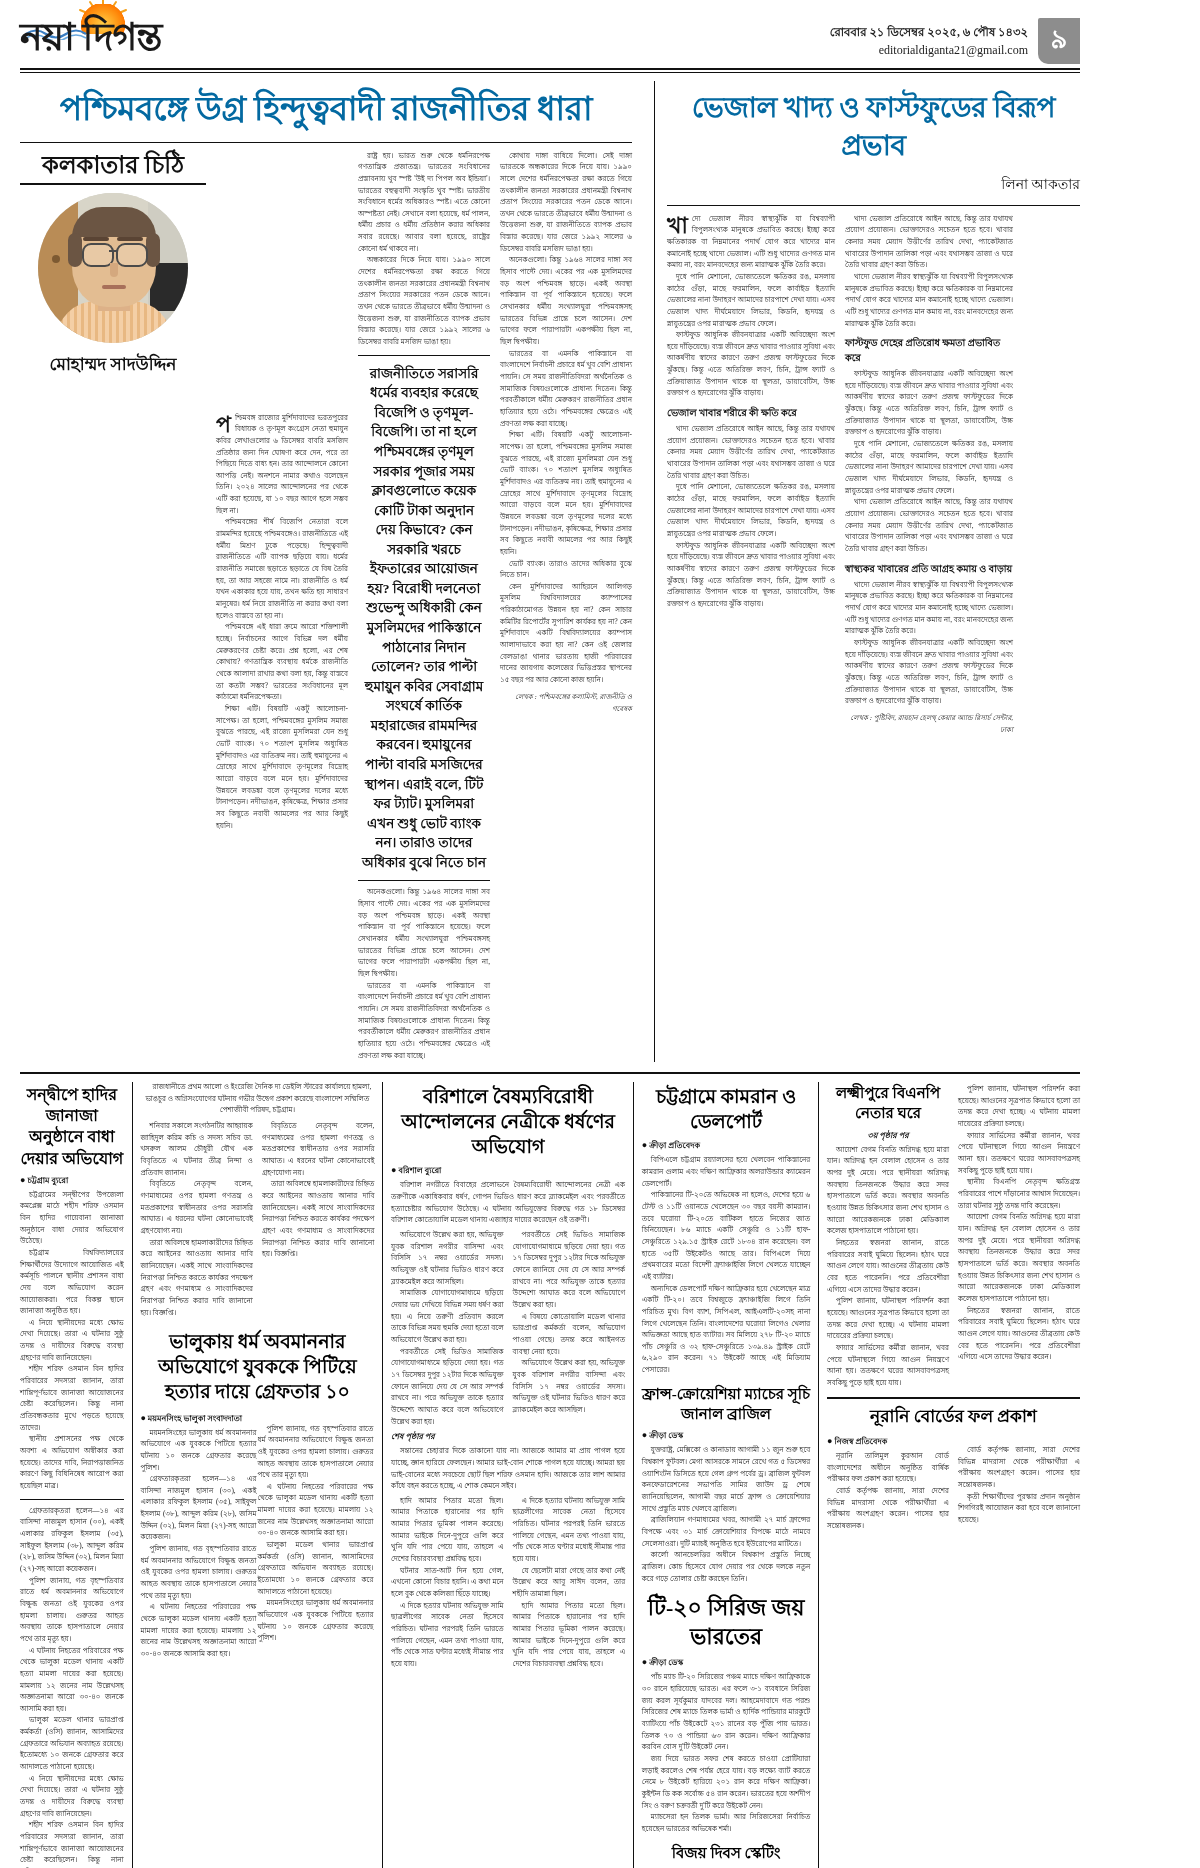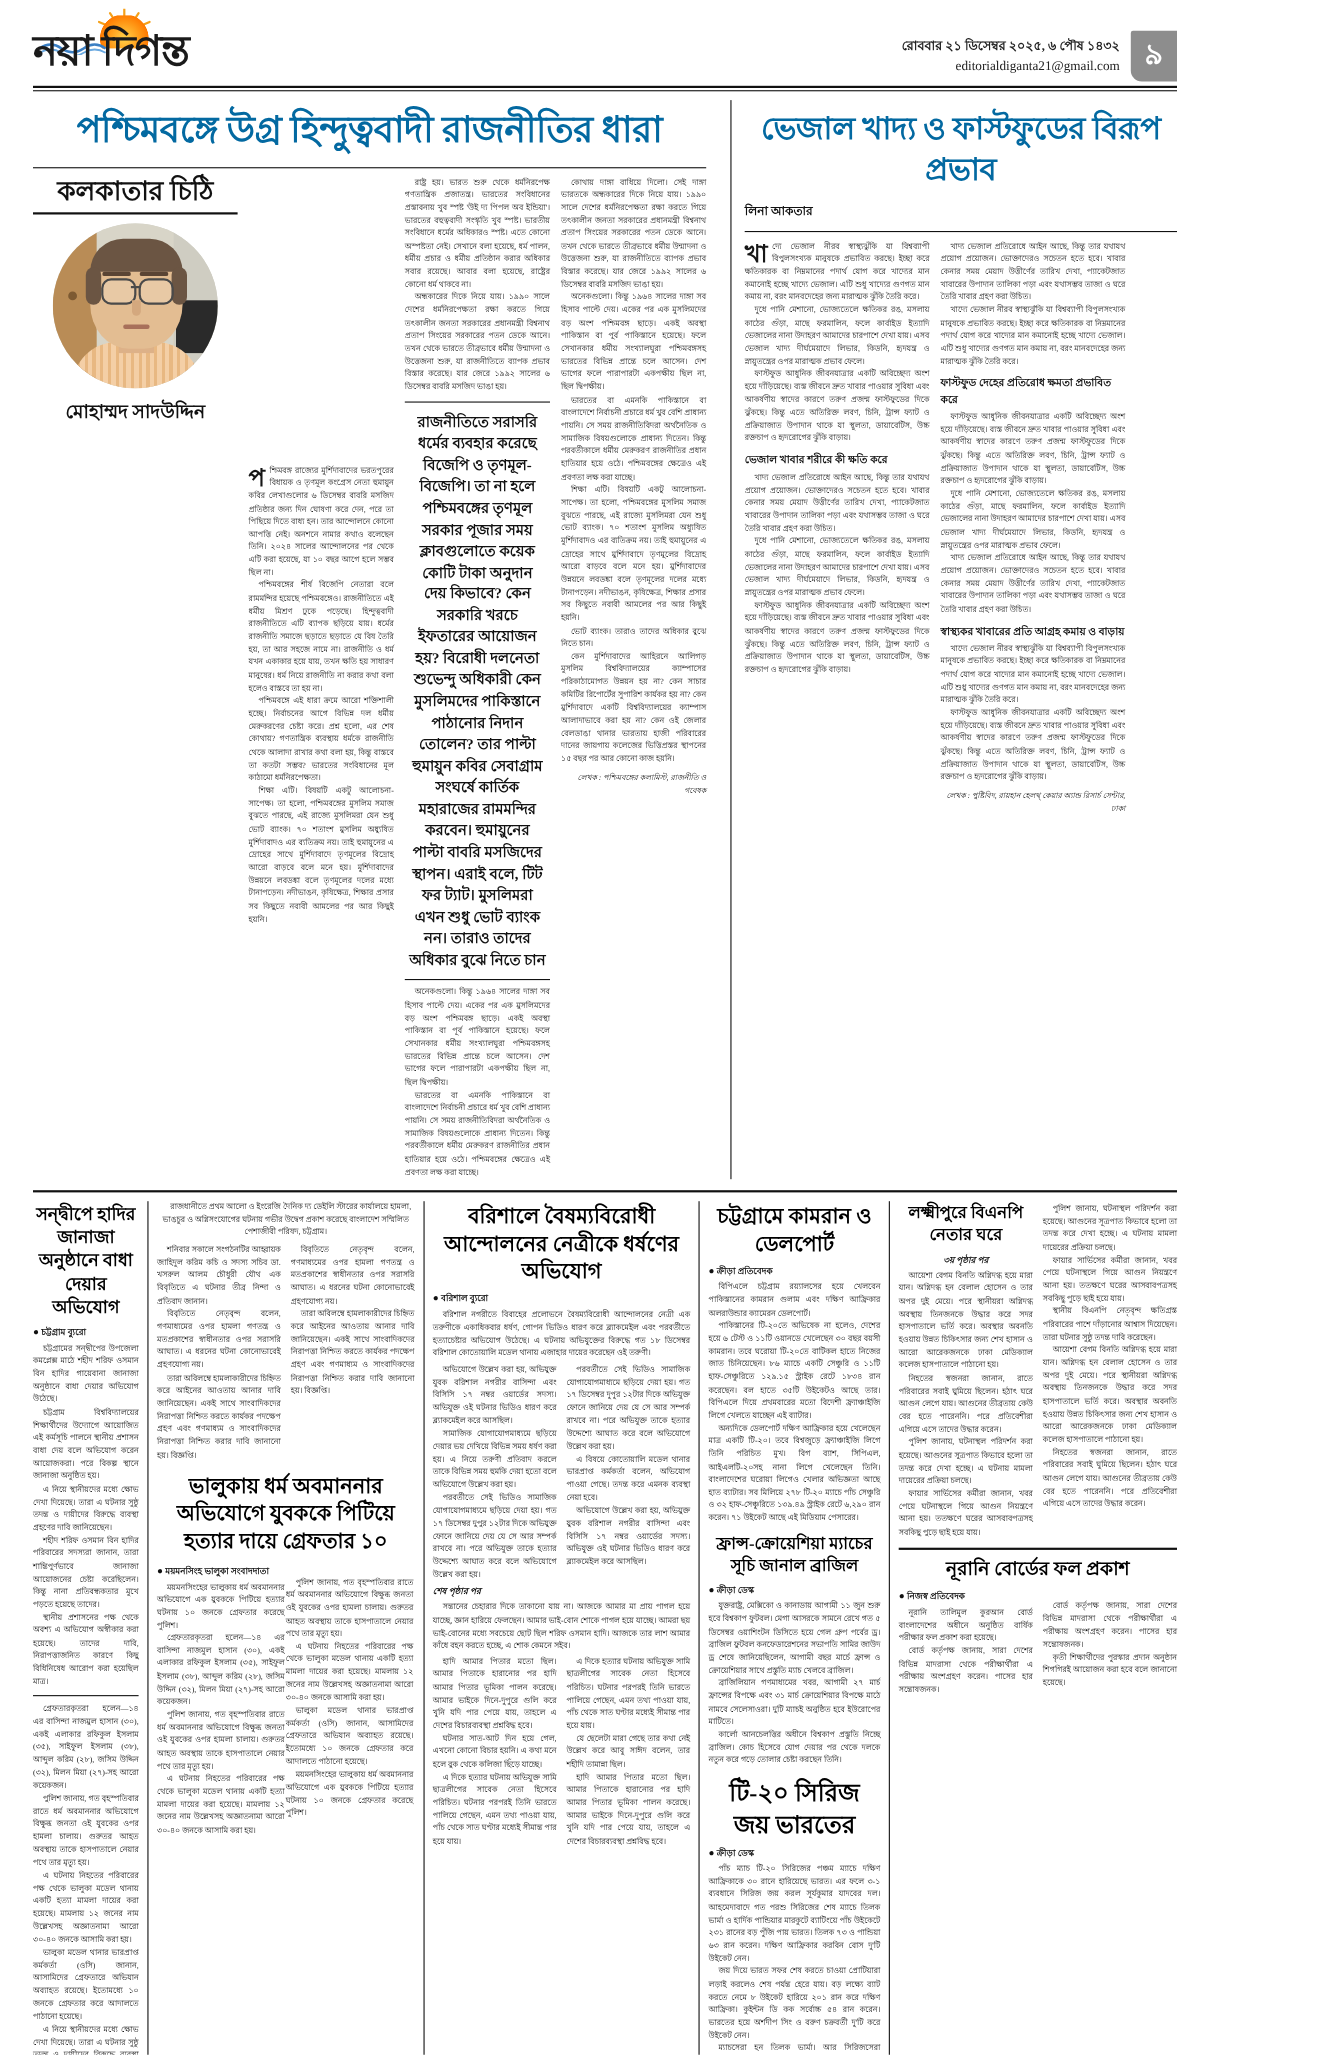--- a/index.html
+++ b/index.html
@@ -3,21 +3,21 @@
 <meta charset="utf-8">
 <style>
   html,body{margin:0;padding:0;background:#ffffff;}
   body{
     width:1200px;height:1868px;
     font-family:"Liberation Serif","DejaVu Serif",serif;
     color:#111;
     position:relative;
     overflow:hidden;
   }
-  .page{width:1100px;height:1868px;position:relative;padding:16px;box-sizing:border-box;}
+  .page{width:1100px;height:1868px;position:relative;padding:6px;box-sizing:border-box;}
 
   
   .masthead{
     display:flex;align-items:flex-start;justify-content:space-between;
     padding:12px 14px 4px 14px;
     height:62px;box-sizing:border-box;
   }
   .logo-wrap{display:flex;align-items:flex-end;gap:2px;position:relative;}
   .logo-text{
     font-family:"Liberation Serif",serif;
@@ -49,21 +49,21 @@
   .top-area{display:flex;padding:0 14px;margin-top:8px;}
   .col-left-feature{width:624px;box-sizing:border-box;padding-right:12px;}
   .vdiv{width:1px;background:#111;margin:0 10px;align-self:stretch;}
   .col-right-feature{flex:1;box-sizing:border-box;padding-left:2px;}
 
   .headline-main{
     font-size:33px;font-weight:bold;text-align:center;line-height:1.35;
     letter-spacing:-0.3px;margin:6px 0 10px 0;color:#0369a1;
   }
   .headline-main.right{font-size:28px;margin-top:8px;}
-  .byline-center{text-align:left;font-size:11px;font-weight:bold;margin:-2px 0 8px 0;}
+  .byline-center{text-align:right;font-size:14px;font-weight:normal;margin:-2px 0 8px 0;}
   .hr-thin{height:1px;background:#111;margin:6px 0 8px 0;}
 
   .kolkata-box{width:186px;float:left;margin:0 10px 6px 0;}
   .kolkata-title{
     font-size:24px;font-weight:bold;text-align:center;margin-bottom:4px;line-height:1.2;
   }
   .kolkata-rule{height:1.5px;background:#111;margin:2px 0 8px 0;}
   .author-photo{
     width:150px;height:150px;border-radius:50%;margin:0 auto;
     background:
@@ -376,21 +376,21 @@
         <div style="width:116px;">
           <div class="tiny">
             <p>অভিযোগে উল্লেখ করা হয়, অভিযুক্ত যুবক বরিশাল নগরীর বাসিন্দা এবং বিসিসি ১৭ নম্বর ওয়ার্ডের সদস্য। অভিযুক্ত ওই ঘটনার ভিডিও ধারণ করে ব্ল্যাকমেইল করে আসছিল।</p>
             <p>সামাজিক যোগাযোগমাধ্যমে ছড়িয়ে দেয়ার ভয় দেখিয়ে বিভিন্ন সময় ধর্ষণ করা হয়। এ নিয়ে তরুণী প্রতিবাদ করলে তাকে বিভিন্ন সময় হুমকি দেয়া হতো বলে অভিযোগে উল্লেখ করা হয়।</p>
             <p>পরবর্তীতে সেই ভিডিও সামাজিক যোগাযোগমাধ্যমে ছড়িয়ে দেয়া হয়। গত ১৭ ডিসেম্বর দুপুর ১২টার দিকে অভিযুক্ত ফোনে জানিয়ে দেয় যে সে আর সম্পর্ক রাখবে না। পরে অভিযুক্ত তাকে হত্যার উদ্দেশ্যে আঘাত করে বলে অভিযোগে উল্লেখ করা হয়।</p>
           </div>
         </div>
         <div style="width:116px;">
           <div class="tiny">
             <p>পরবর্তীতে সেই ভিডিও সামাজিক যোগাযোগমাধ্যমে ছড়িয়ে দেয়া হয়। গত ১৭ ডিসেম্বর দুপুর ১২টার দিকে অভিযুক্ত ফোনে জানিয়ে দেয় যে সে আর সম্পর্ক রাখবে না। পরে অভিযুক্ত তাকে হত্যার উদ্দেশ্যে আঘাত করে বলে অভিযোগে উল্লেখ করা হয়।</p>
-            <p>এ বিষয়ে কোতোয়ালি মডেল থানার ভারপ্রাপ্ত কর্মকর্তা বলেন, অভিযোগ পাওয়া গেছে। তদন্ত করে এমনক ব্যবস্থা নেয়া হবে।</p>
+            <p>এ বিষয়ে কোতোয়ালি মডেল থানার ভারপ্রাপ্ত কর্মকর্তা বলেন, অভিযোগ পাওয়া গেছে। তদন্ত করে আইনগত ব্যবস্থা নেয়া হবে।</p>
             <p>অভিযোগে উল্লেখ করা হয়, অভিযুক্ত যুবক বরিশাল নগরীর বাসিন্দা এবং বিসিসি ১৭ নম্বর ওয়ার্ডের সদস্য। অভিযুক্ত ওই ঘটনার ভিডিও ধারণ করে ব্ল্যাকমেইল করে আসছিল।</p>
           </div>
         </div>
       </div>
 
       <div class="byl ital">শেষ পৃষ্ঠার পর</div>
       <div class="tiny">
         <p>সন্তানের চেহারার দিকে তাকানো যায় না। আজকে আমার মা প্রায় পাগল হয়ে যাচ্ছে, জ্ঞান হারিয়ে ফেলছেন। আমার ভাই-বোন শোকে পাগল হয়ে যাচ্ছে। আমরা ছয় ভাই-বোনের মধ্যে সবচেয়ে ছোট ছিল শরিফ ওসমান হাদি। আজকে তার লাশ আমার কাঁধে বহন করতে হচ্ছে, এ শোক কেমনে সইব।</p>
       </div>
       <div style="display:flex;gap:9px;margin-top:3px;">

